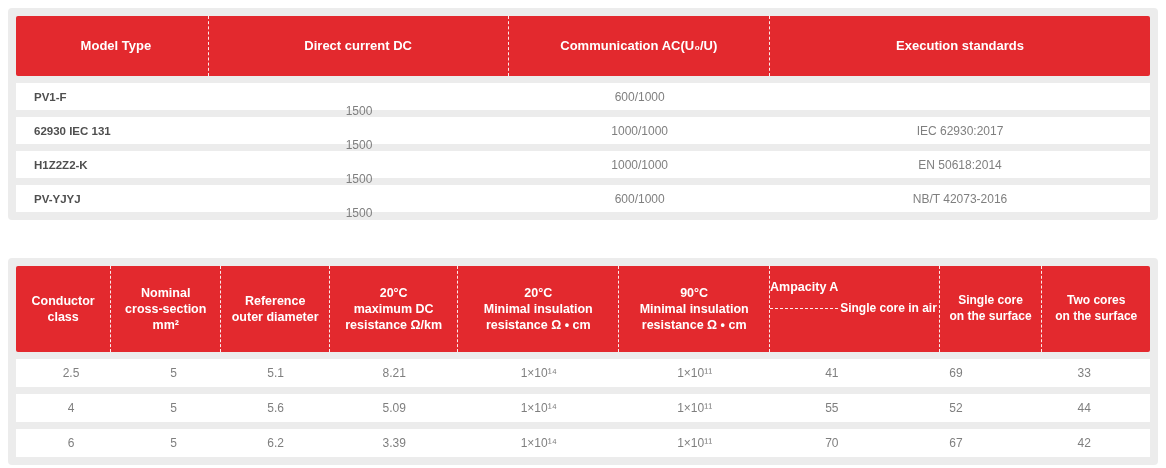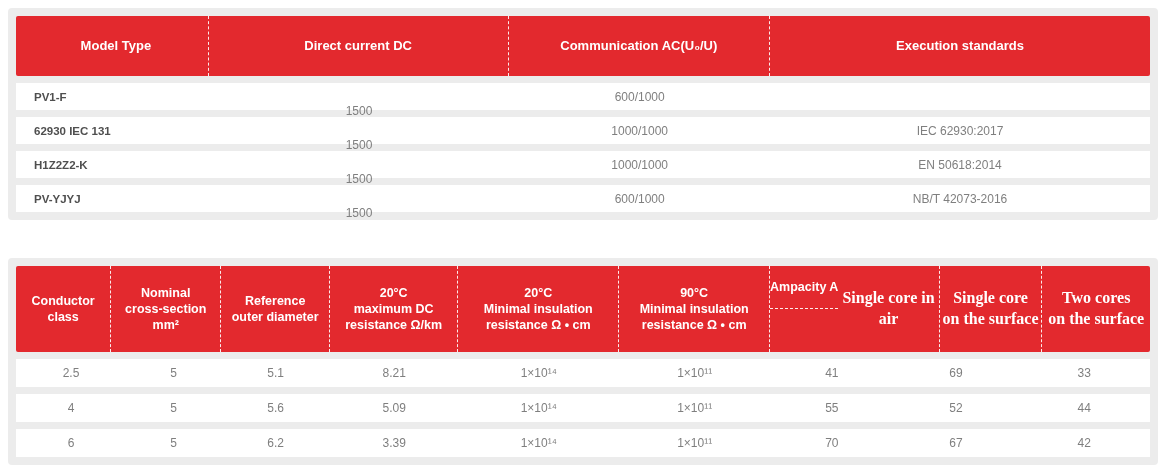--- a/index.html
+++ b/index.html
@@ -80,21 +80,21 @@
   
   .t2-header { height: 86px; font-size: 12.5px; }
   .w-c1 { width: 9.7%; }
   .w-c2 { width: 8.4%; }
   .w-c3 { width: 9.6%; }
   .w-c4 { width: 11.3%; }
   .w-c5 { width: 14.2%; }
   .w-c6 { width: 13.3%; }
   .t2h-group { flex: 1; display: flex; flex-direction: row; box-sizing: border-box; }
   .t2h-group-title { height: 43px; }
-  .t2h-group-sub { flex: 1; display: flex; font-size: 16px; font-family: Liberation Serif, serif; }
+  .t2h-group-sub { flex: 1; display: flex; font-size: 12px; }
   .w-s1 { width: 32.5%; }
   .w-s2 { width: 33%; }
   .w-s3 { flex: 1; }
 
   .t2-row { height: 28px; }
   .t2-row .cell { box-sizing: border-box; }
   .rw-c7 { width: 10.9%; }
   .rw-c8 { width: 11%; }
   .rw-c9 { flex: 1; }
 </style>

